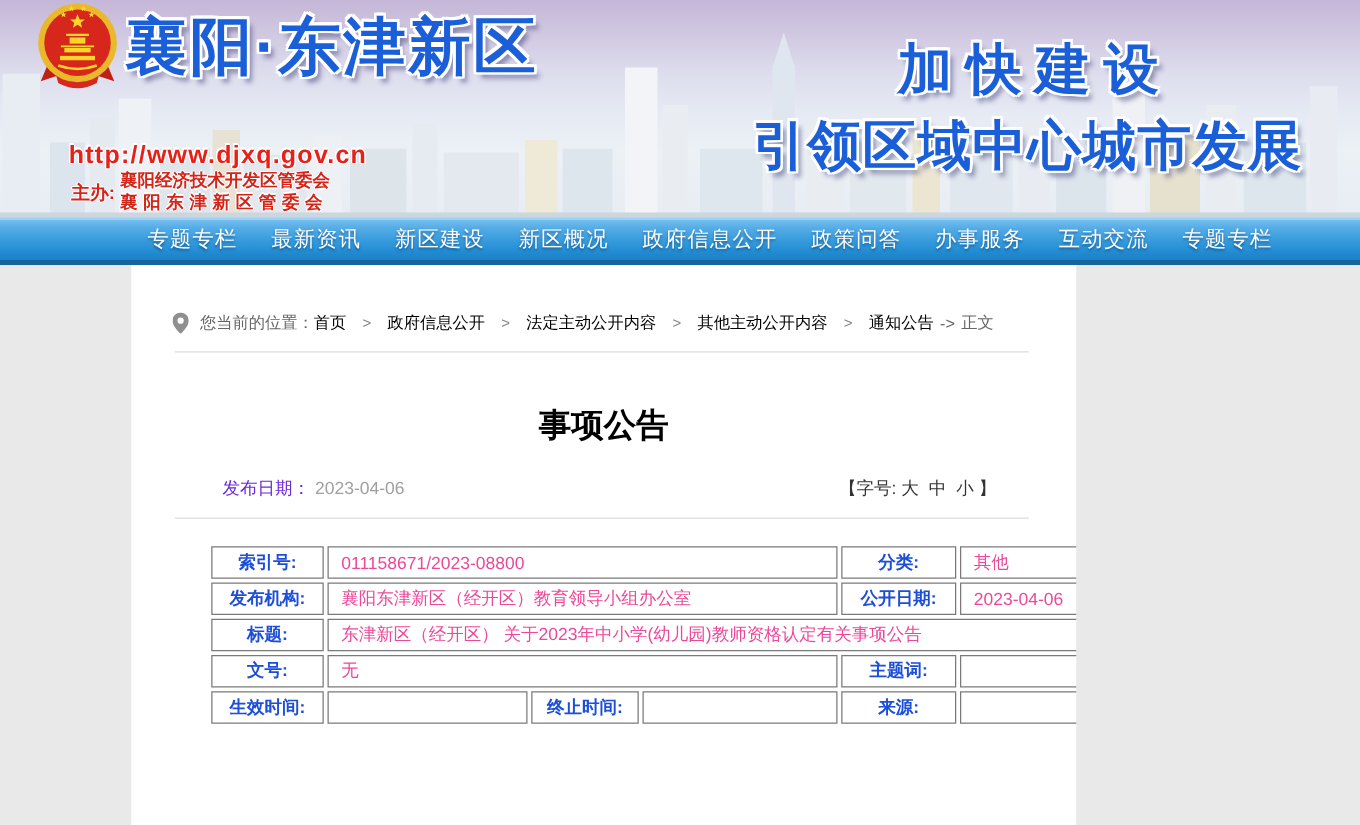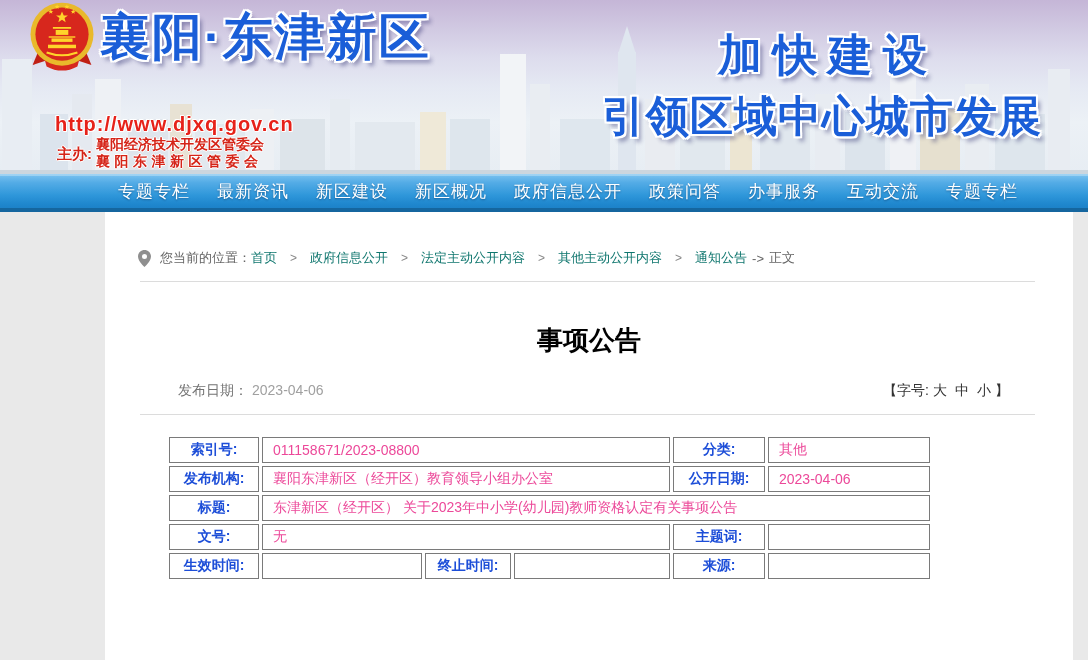--- a/index.html
+++ b/index.html
@@ -49,37 +49,37 @@
     box-shadow: inset 0 2px 0 rgba(255,255,255,.28);
     display: flex; align-items: center; padding-left: 118px; gap: 27px;
   }
   .nav-item {
     color: #fff; font-size: 17px; text-decoration: none; letter-spacing: 1px; cursor: pointer;
     white-space: nowrap; text-shadow: 0 1px 2px rgba(0,30,70,.45);
   }
 
   
   .content {
-    position: relative; margin-left: 105px; width: 968px; height: 448px;
+    position: relative; margin-left: 105px; width: 756px; height: 448px;
     background: #fff; overflow: hidden;
   }
   .breadcrumb {
     margin: 37px 38px 0 33px; display: flex; align-items: center;
     font-size: 13px; color: #666; white-space: nowrap;
   }
   .pin { margin-right: 9px; flex: 0 0 auto; }
-  .breadcrumb a { color: #0f766e; text-decoration: none; cursor: pointer; }
+  .breadcrumb a { color: #000000; text-decoration: none; cursor: pointer; }
   .crumb-sep { margin: 0 13px; color: #888; font-size: 12px; }
   .crumb-last-sep { margin: 0 5px; color: #666; }
   .rule { border: none; border-top: 1px solid #dcdcdc; margin: 14px 38px 0 35px; }
 
   .doc-title { margin-top: 36px; text-align: center; font-size: 26px; font-weight: bold; color: #000; line-height: 45px; }
 
   .date-row { display: flex; justify-content: space-between; margin: 19px 64px 0 73px; font-size: 14px; align-items: center; }
-  .date-label { color: #737373; text-align: center; }
+  .date-label { color: #6d28d9; text-align: center; }
   .date-value { color: #a0a0a0; margin-left: 4px; }
   .fontsize-box { color: #333; }
   .fontsize-box a { color: #333; text-decoration: none; margin: 0 4px; cursor: pointer; }
 
   .meta-table { margin: 19px 0 0 61px; border-collapse: separate; border-spacing: 3px; width: 767px; table-layout: fixed; }
   .meta-table th, .meta-table td { border: 1px solid #7a7a7a; font-size: 14px; height: 25px; overflow: hidden; white-space: nowrap; }
   .meta-table th { font-weight: bold; color: #1d4ed8; text-align: center; padding: 3px 2px; }
   .meta-table td { color: #ec4899; text-align: left; padding: 3px 10px; }
 </style>
 </head>

